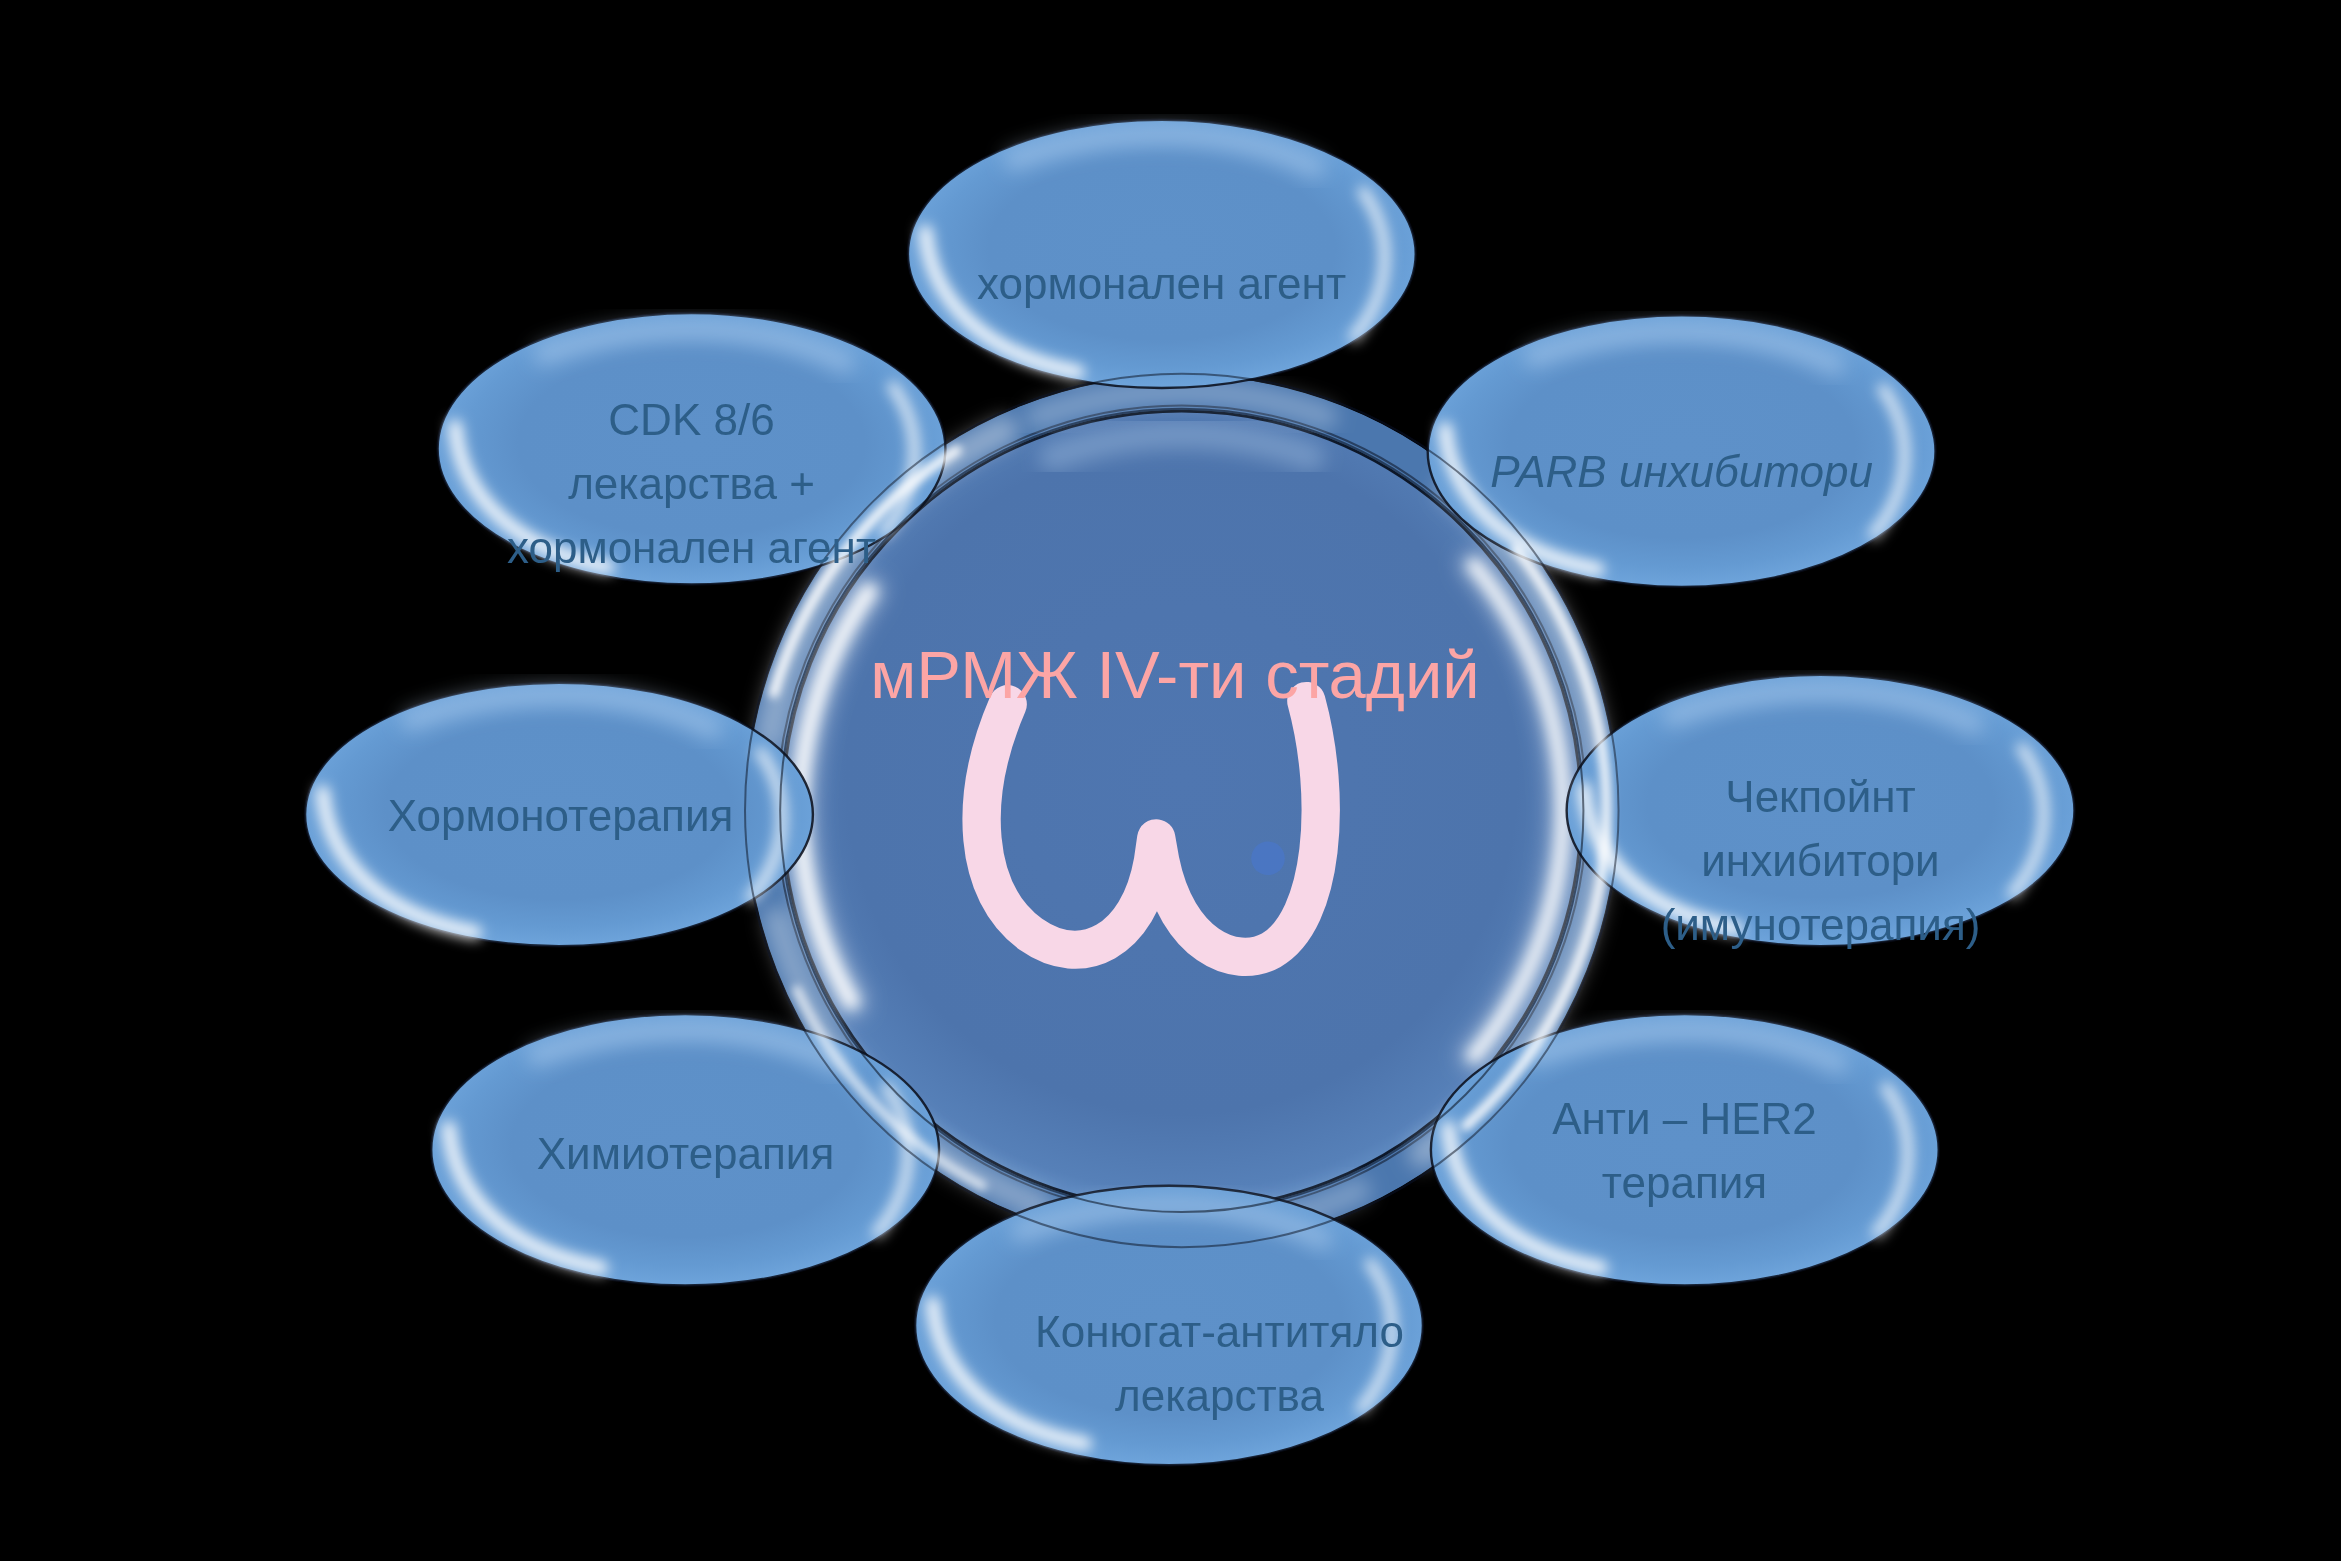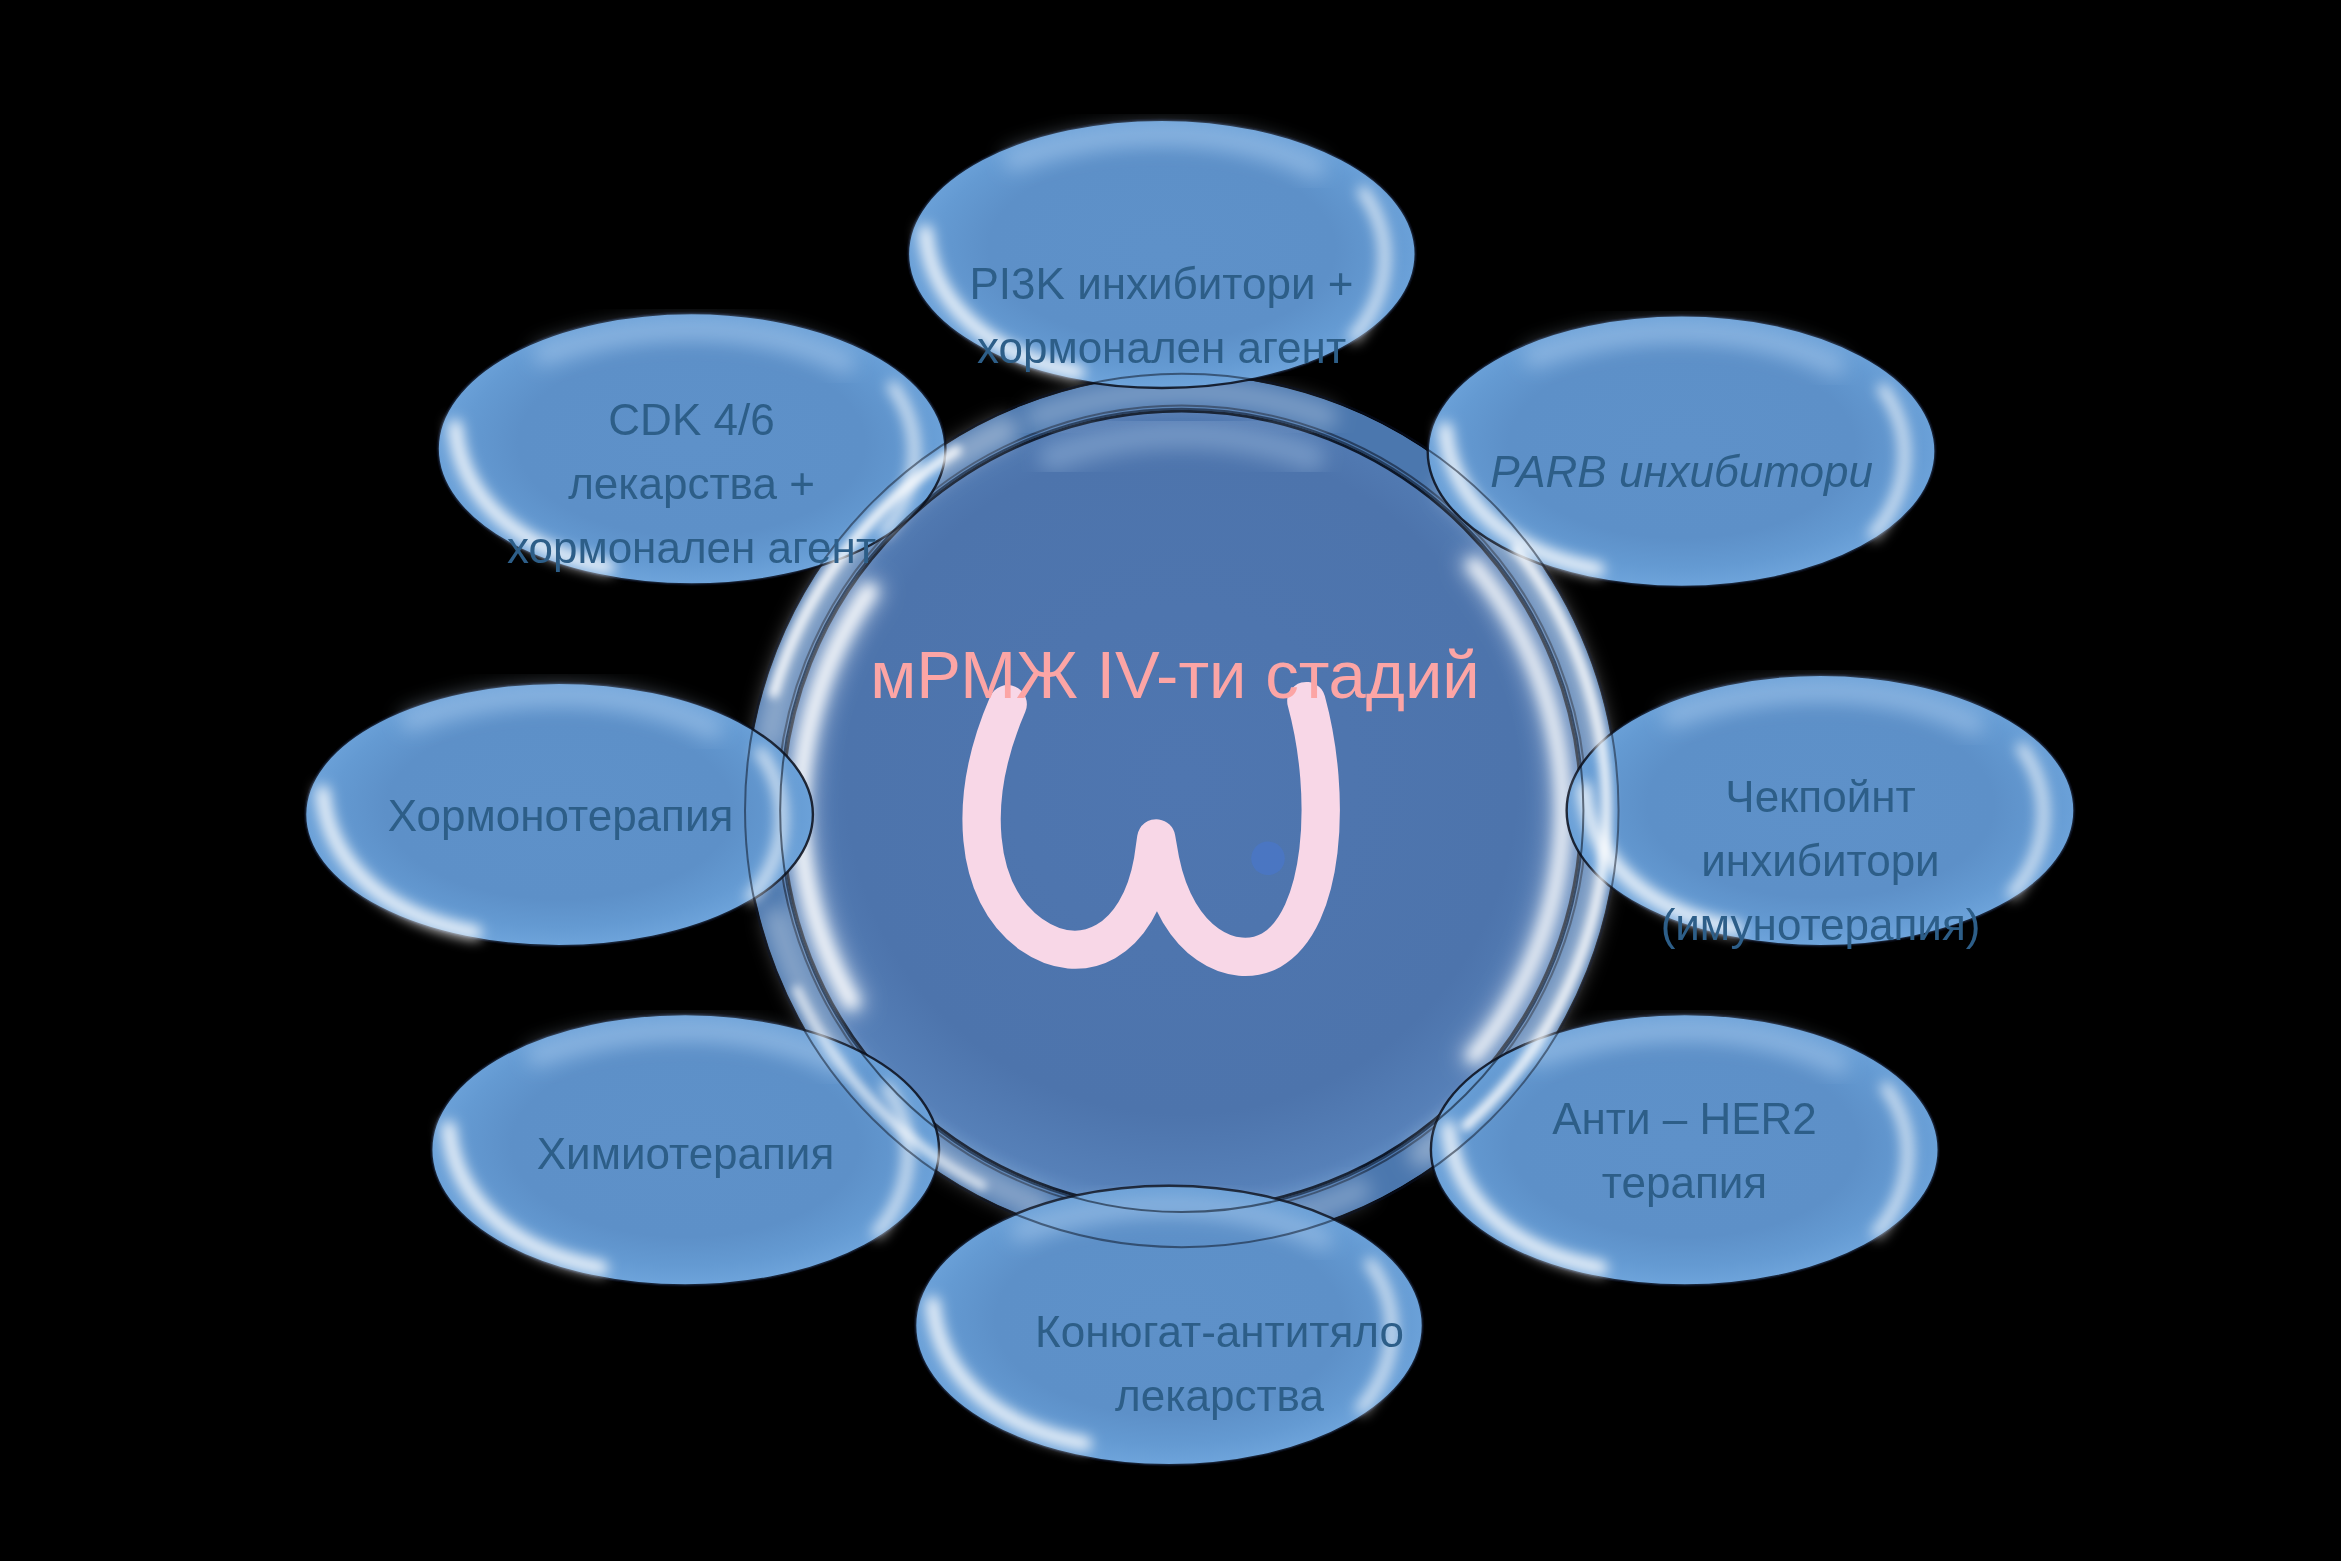--- a/index.html
+++ b/index.html
@@ -156,21 +156,20 @@
                L 1448 1050 L 1453 1078
                C 1474 1182 1545 1216 1592 1190
                C 1658 1152 1669 1000 1636 878" fill="none" stroke="#F8D7E7" stroke-width="48" stroke-linecap="round" stroke-linejoin="round"></path>
       <circle cx="1588" cy="1075" r="21" fill="#4A77C4" opacity="0.9"></circle>
     </g>
   </svg>
 
   <div class="center-title">мРМЖ IV-ти стадий</div>
 
   <div class="label pos-pi3k">
-    <div class="line">PI3K инхибитори +</div>
     <div class="line">хормонален агент</div>
   </div>
 
   <div class="label pos-parb">
     <div class="line">PARB инхибитори</div>
   </div>
 
   <div class="label pos-checkpoint">
     <div class="line">Чекпойнт</div>
     <div class="line">инхибитори</div>
@@ -189,19 +188,19 @@
 
   <div class="label pos-chemo">
     <div class="line">Химиотерапия</div>
   </div>
 
   <div class="label pos-hormone">
     <div class="line">Хормонотерапия</div>
   </div>
 
   <div class="label pos-cdk">
-    <div class="line">CDK 4/6</div>
+    <div class="line">CDK 8/6</div>
     <div class="line">лекарства +</div>
     <div class="line">хормонален агент</div>
   </div>
 
 </div>
 
 
 </body></html>

